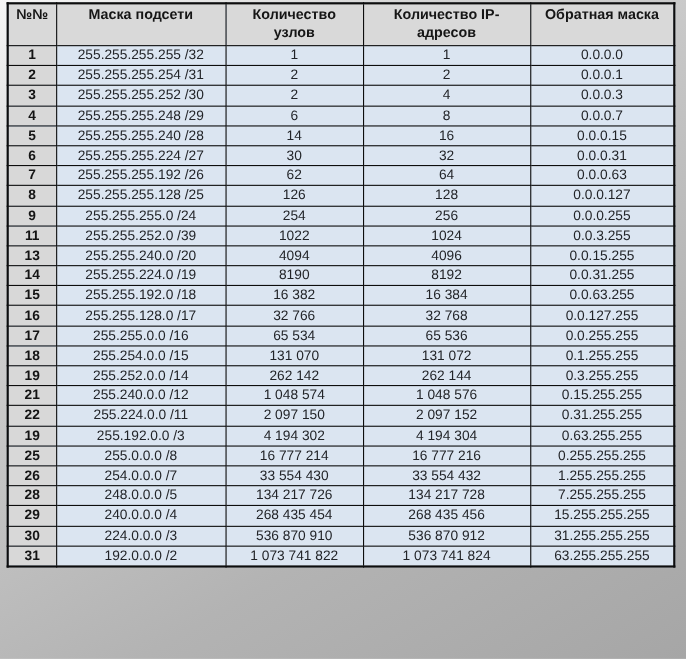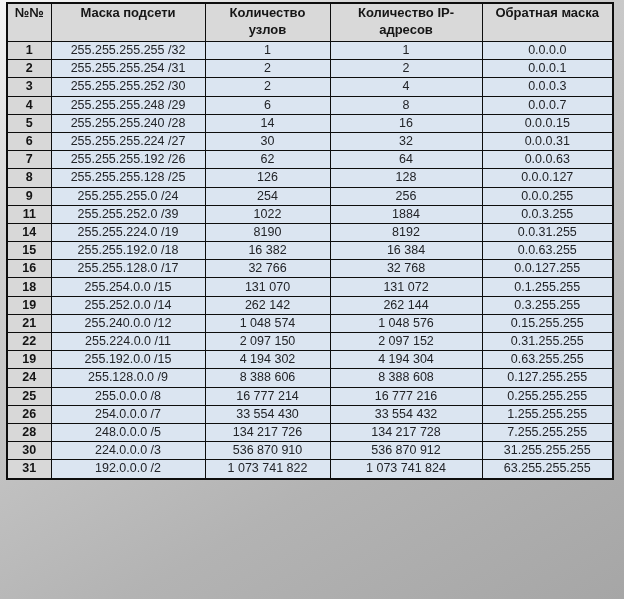--- a/index.html
+++ b/index.html
@@ -155,22 +155,29 @@
           <td class="rownum">9</td>
           <td>255.255.255.0 /24</td>
           <td>254</td>
           <td>256</td>
           <td>0.0.0.255</td>
         </tr>
         <tr>
           <td class="rownum">11</td>
           <td>255.255.252.0 /39</td>
           <td>1022</td>
-          <td>1884</td>
+          <td>1024</td>
           <td>0.0.3.255</td>
+        </tr>
+        <tr>
+          <td class="rownum">13</td>
+          <td>255.255.240.0 /20</td>
+          <td>4094</td>
+          <td>4096</td>
+          <td>0.0.15.255</td>
         </tr>
         <tr>
           <td class="rownum">14</td>
           <td>255.255.224.0 /19</td>
           <td>8190</td>
           <td>8192</td>
           <td>0.0.31.255</td>
         </tr>
         <tr>
           <td class="rownum">15</td>
@@ -180,20 +187,27 @@
           <td>0.0.63.255</td>
         </tr>
         <tr>
           <td class="rownum">16</td>
           <td>255.255.128.0 /17</td>
           <td>32 766</td>
           <td>32 768</td>
           <td>0.0.127.255</td>
         </tr>
         <tr>
+          <td class="rownum">17</td>
+          <td>255.255.0.0 /16</td>
+          <td>65 534</td>
+          <td>65 536</td>
+          <td>0.0.255.255</td>
+        </tr>
+        <tr>
           <td class="rownum">18</td>
           <td>255.254.0.0 /15</td>
           <td>131 070</td>
           <td>131 072</td>
           <td>0.1.255.255</td>
         </tr>
         <tr>
           <td class="rownum">19</td>
           <td>255.252.0.0 /14</td>
           <td>262 142</td>
@@ -209,31 +223,24 @@
         </tr>
         <tr>
           <td class="rownum">22</td>
           <td>255.224.0.0 /11</td>
           <td>2 097 150</td>
           <td>2 097 152</td>
           <td>0.31.255.255</td>
         </tr>
         <tr>
           <td class="rownum">19</td>
-          <td>255.192.0.0 /15</td>
+          <td>255.192.0.0 /3</td>
           <td>4 194 302</td>
           <td>4 194 304</td>
           <td>0.63.255.255</td>
-        </tr>
-        <tr>
-          <td class="rownum">24</td>
-          <td>255.128.0.0 /9</td>
-          <td>8 388 606</td>
-          <td>8 388 608</td>
-          <td>0.127.255.255</td>
         </tr>
         <tr>
           <td class="rownum">25</td>
           <td>255.0.0.0 /8</td>
           <td>16 777 214</td>
           <td>16 777 216</td>
           <td>0.255.255.255</td>
         </tr>
         <tr>
           <td class="rownum">26</td>
@@ -243,20 +250,27 @@
           <td>1.255.255.255</td>
         </tr>
         <tr>
           <td class="rownum">28</td>
           <td>248.0.0.0 /5</td>
           <td>134 217 726</td>
           <td>134 217 728</td>
           <td>7.255.255.255</td>
         </tr>
         <tr>
+          <td class="rownum">29</td>
+          <td>240.0.0.0 /4</td>
+          <td>268 435 454</td>
+          <td>268 435 456</td>
+          <td>15.255.255.255</td>
+        </tr>
+        <tr>
           <td class="rownum">30</td>
           <td>224.0.0.0 /3</td>
           <td>536 870 910</td>
           <td>536 870 912</td>
           <td>31.255.255.255</td>
         </tr>
         <tr>
           <td class="rownum">31</td>
           <td>192.0.0.0 /2</td>
           <td>1 073 741 822</td>

